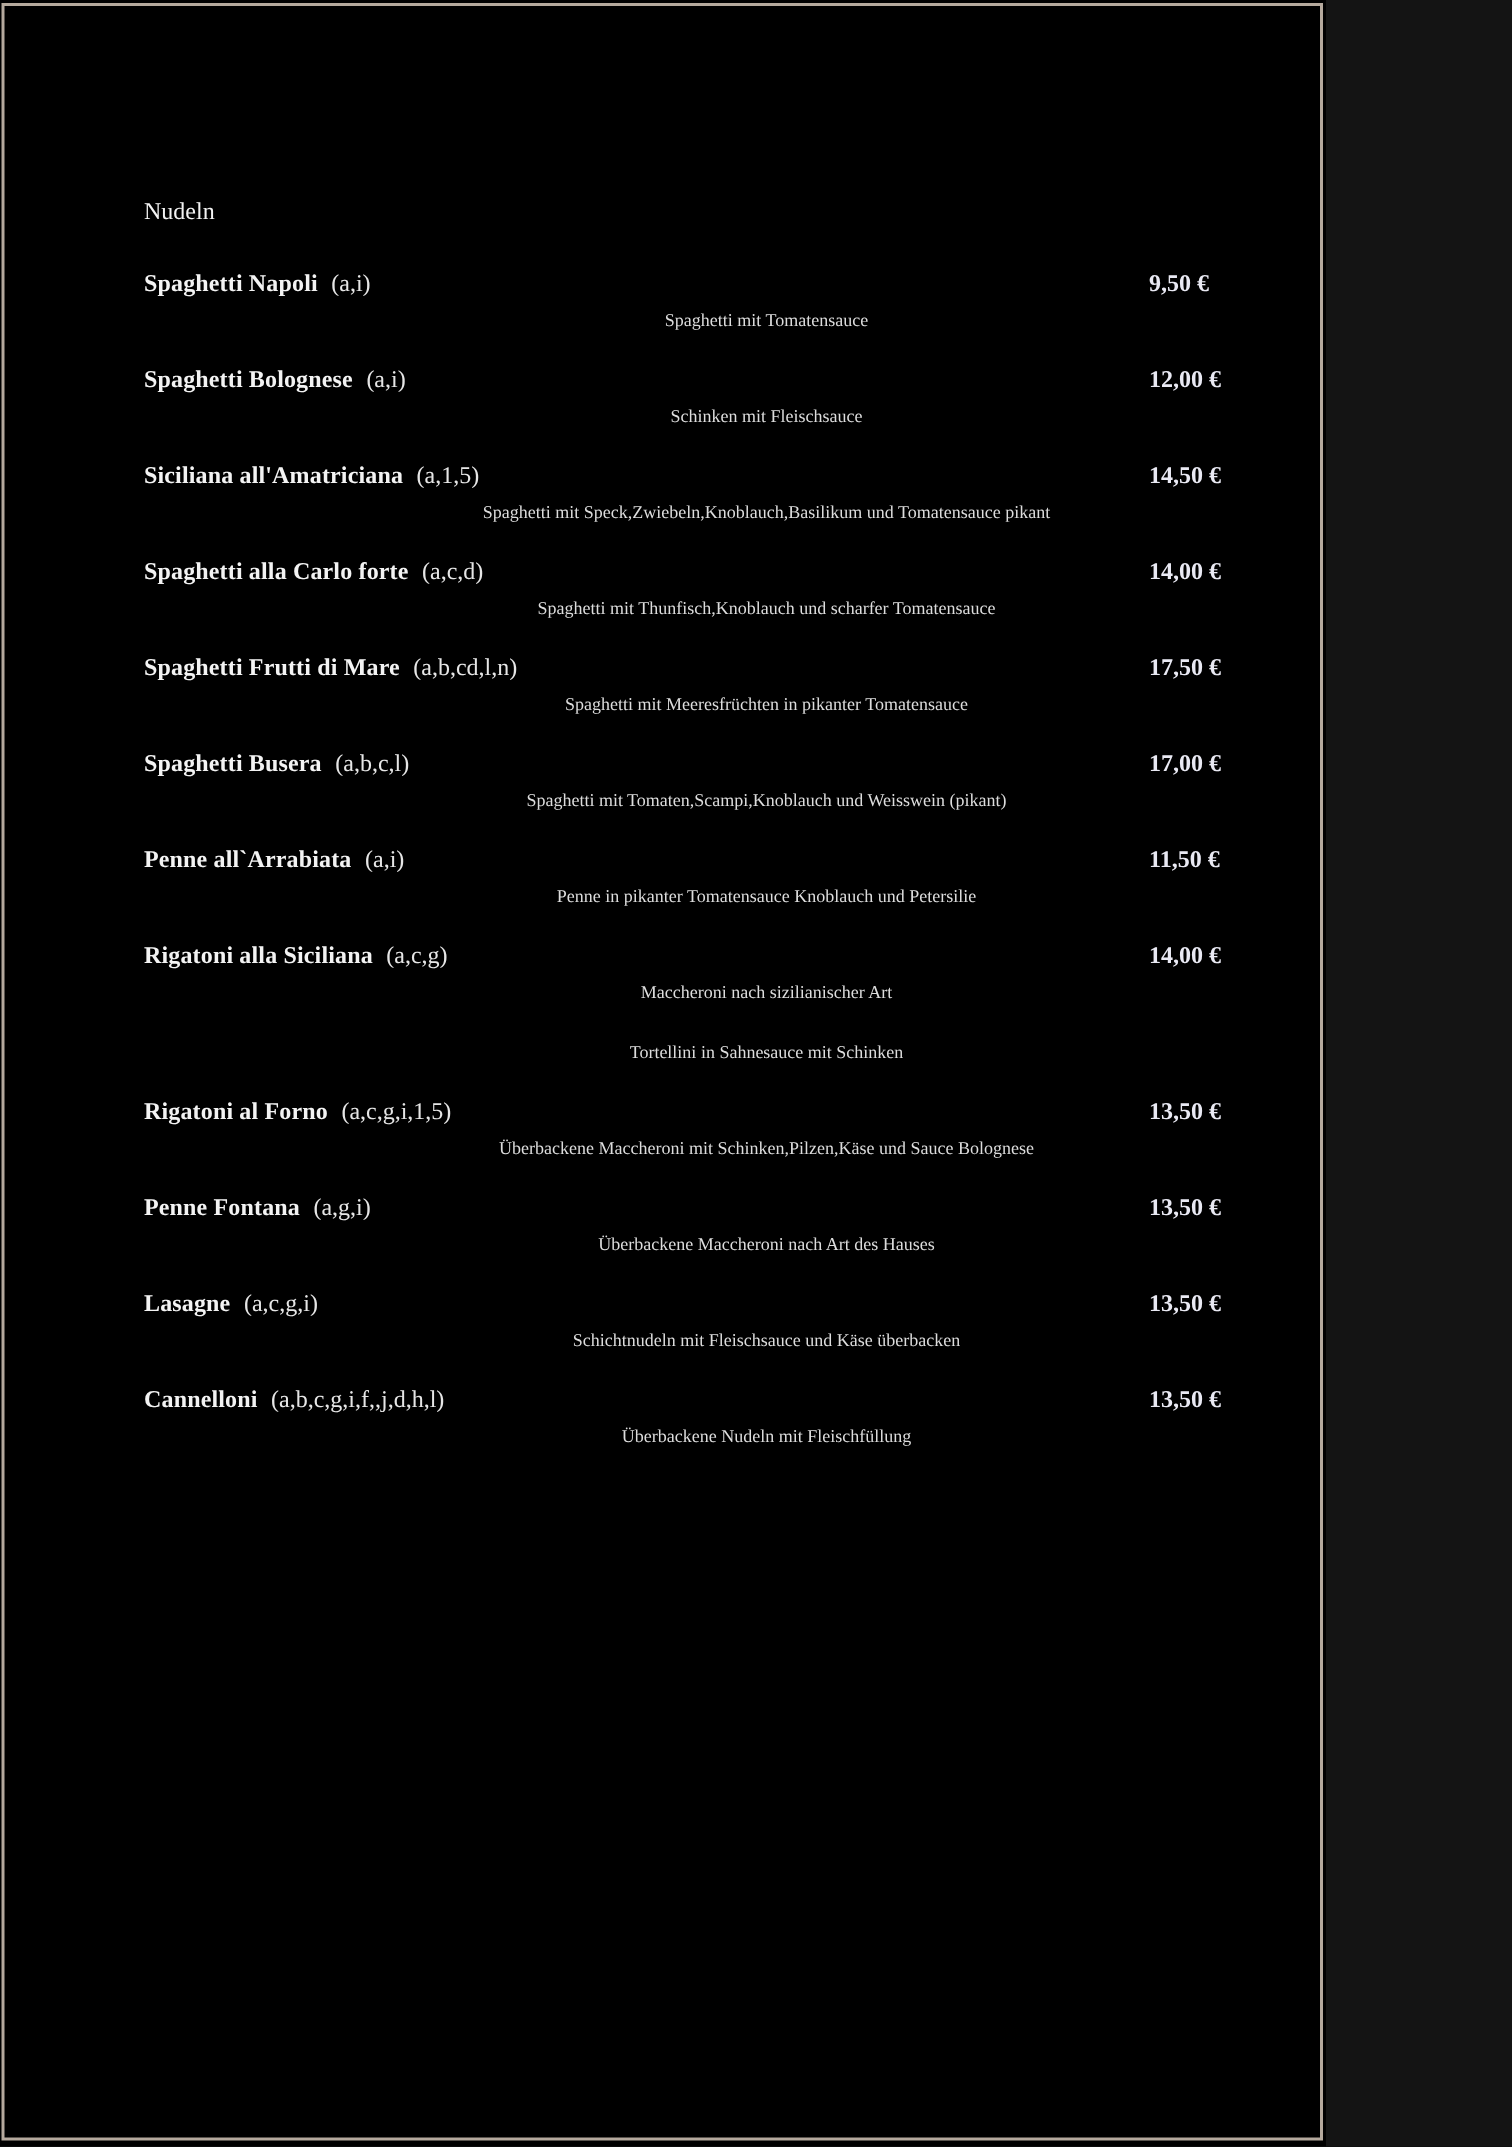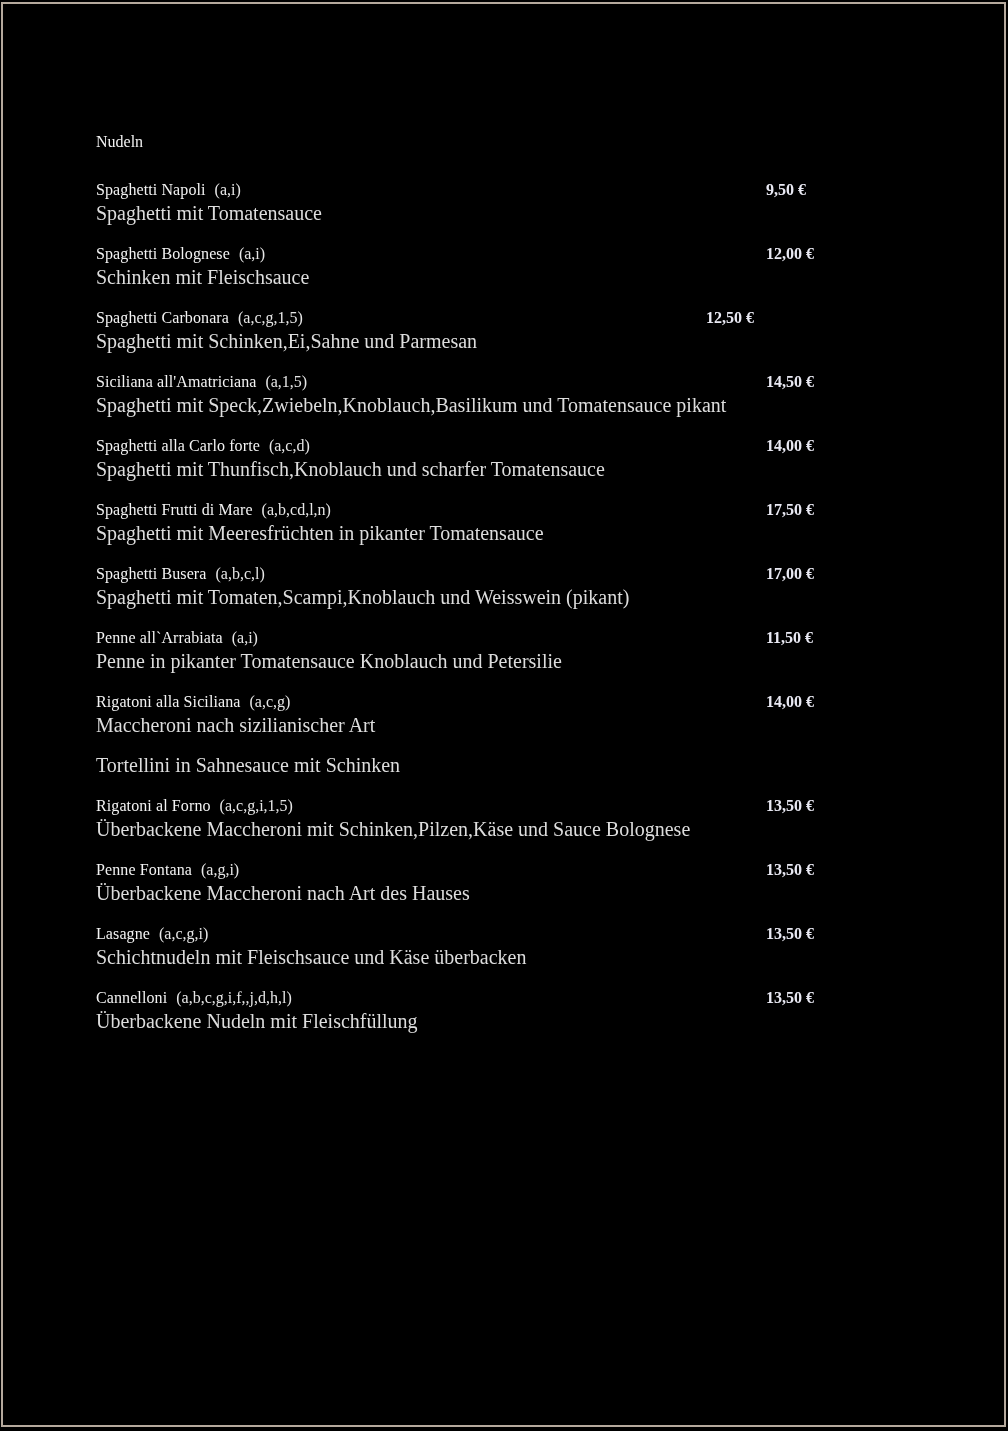--- a/index.html
+++ b/index.html
@@ -10,21 +10,21 @@
     --desc-color: #dddddd;
     --price-color: #e9e9f3;
   }
   html, body {
     margin: 0;
     padding: 0;
     background: #141414;
   }
   .page {
     position: relative;
-    width: 1008px;
+    width: 884px;
     height: 1431px;
     background: var(--bg);
     overflow: hidden;
     font-family: "Liberation Serif", "DejaVu Serif", serif;
   }
   .frame {
     position: absolute;
     left: 1px;
     top: 2px;
     right: 2px;
@@ -49,42 +49,43 @@
     margin-bottom: 17px;
   }
   .title-row {
     position: relative;
     font-size: 16px;
     line-height: 24px;
     color: var(--title-color);
     white-space: nowrap;
   }
   .dish-name {
-    font-weight: 400;
+    font-weight: 700;
     letter-spacing: 0.1px;
   }
   .allergens {
     margin-left: 9px;
     font-weight: 400;
     color: var(--allergen-color);
   }
   .price {
     position: absolute;
     left: 670px;
     top: 0;
     font-weight: 700;
     color: var(--price-color);
   }
   .menu-item.price-indent .price {
     left: 610px;
   }
   .description {
-    font-size: 20px;
+    font-size: 12px;
     line-height: 23px;
     color: var(--desc-color);
+    text-align: center;
   }
 </style>
 </head>
 <body>
 
 <div class="page">
   <div class="frame"></div>
   <div class="content">
     <h1 class="section-title">Nudeln</h1>
     <div id="menu-list">
@@ -94,27 +95,20 @@
       <span class="price">9,50 €</span>
     </div>
     <div class="description">Spaghetti mit Tomatensauce</div>
   </div>
         <div class="menu-item">
     <div class="title-row">
       <span class="dish-name">Spaghetti Bolognese</span><span class="allergens">(a,i)</span>
       <span class="price">12,00 €</span>
     </div>
     <div class="description">Schinken mit Fleischsauce</div>
-  </div>
-        <div class="menu-item price-indent">
-    <div class="title-row">
-      <span class="dish-name">Spaghetti Carbonara</span><span class="allergens">(a,c,g,1,5)</span>
-      <span class="price">12,50 €</span>
-    </div>
-    <div class="description">Spaghetti mit Schinken,Ei,Sahne und Parmesan</div>
   </div>
         <div class="menu-item">
     <div class="title-row">
       <span class="dish-name">Siciliana all'Amatriciana</span><span class="allergens">(a,1,5)</span>
       <span class="price">14,50 €</span>
     </div>
     <div class="description">Spaghetti mit Speck,Zwiebeln,Knoblauch,Basilikum und Tomatensauce pikant</div>
   </div>
         <div class="menu-item">
     <div class="title-row">

